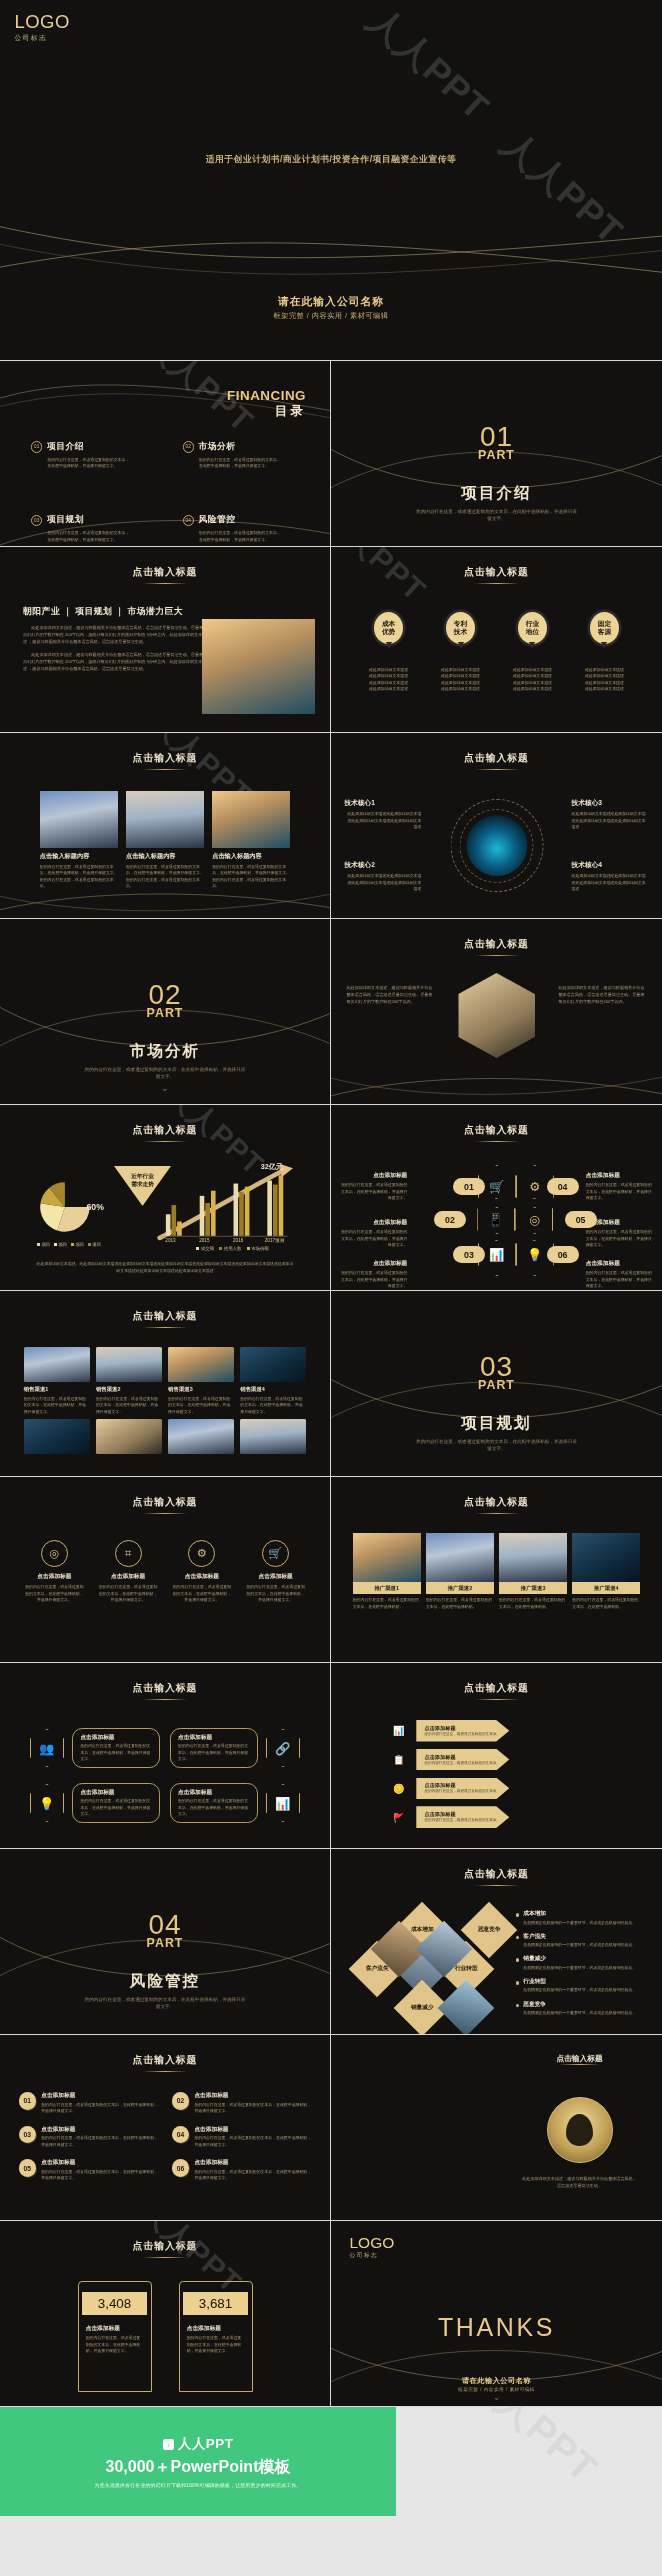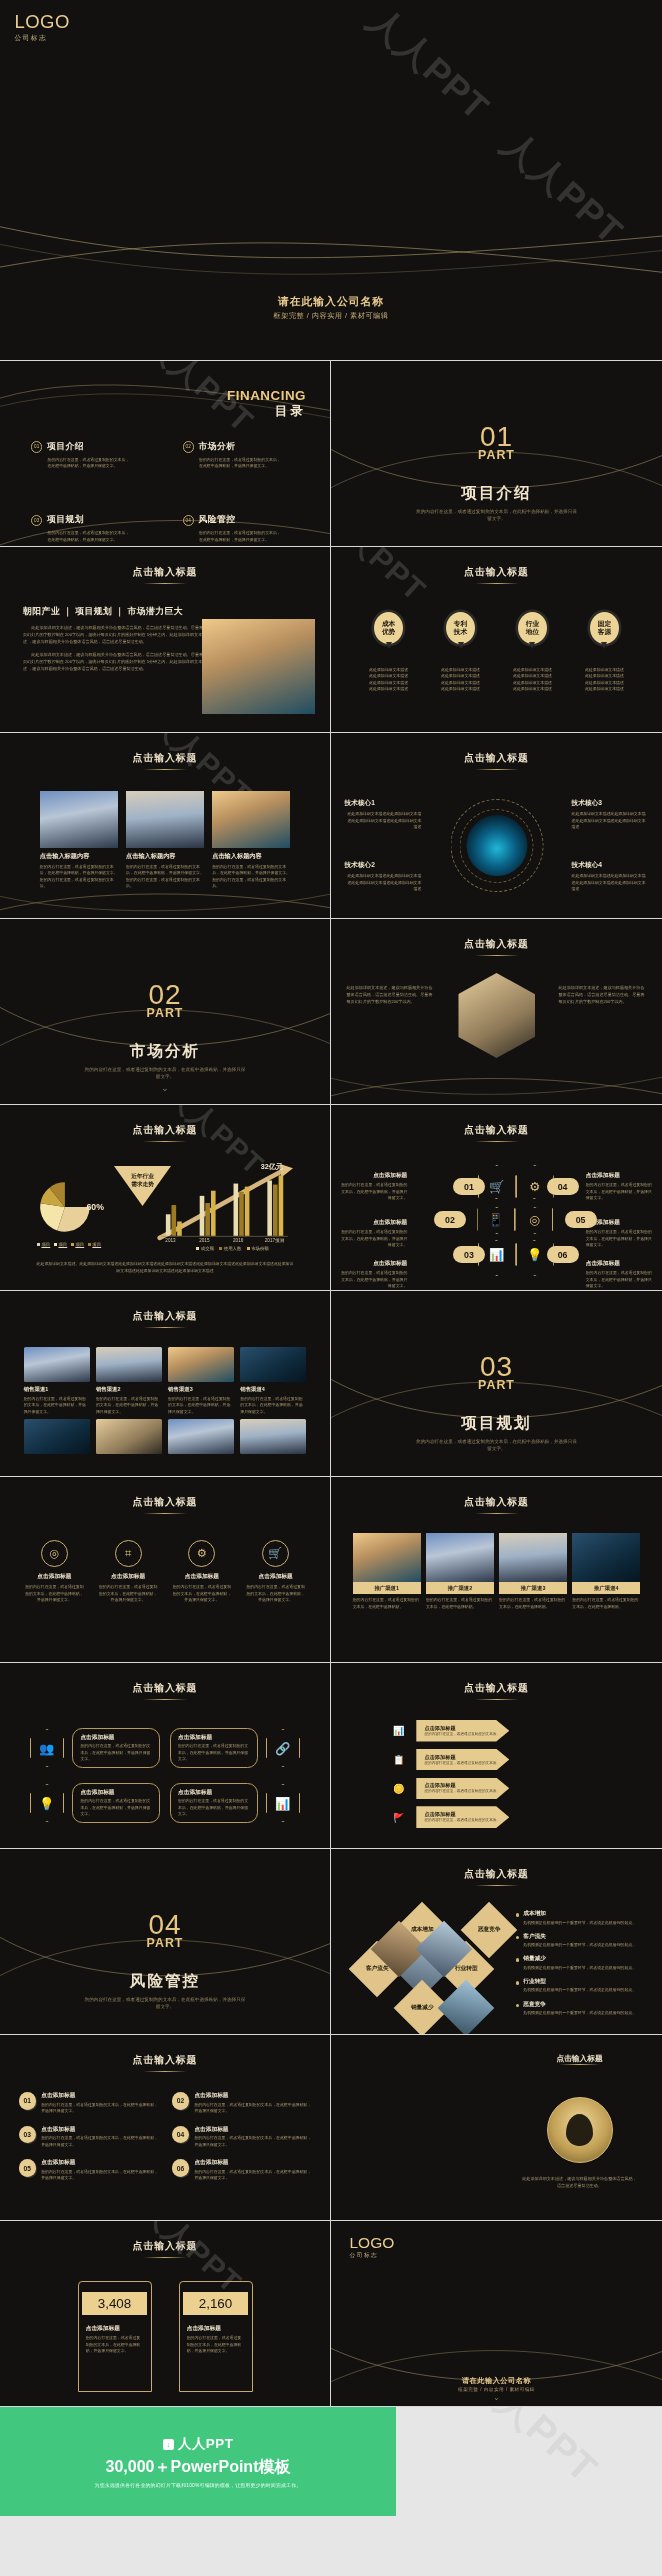--- a/index.html
+++ b/index.html
@@ -188,20 +188,21 @@
       </svg>
     </div>
     <div class="wm">
       <span style="left:355px;top:46px;">人人PPT</span>
       <span style="left:489px;top:170px;">人人PPT</span>
     </div>
     <div class="logo">
       <div class="lg">LOGO</div>
       <div class="sub">公司标志</div>
     </div>
+    <div class="desc">适用于创业计划书/商业计划书/投资合作/项目融资企业宣传等</div>
     <div class="company">请在此输入公司名称</div>
     <div class="company-sub">框架完整 / 内容实用 / 素材可编辑</div>
   </div>
 
   <div class="row">
 
     <div class="slide">
       <div class="waves" style="top:5.2px;height:62px;width:100%;">
         <svg viewBox="0 0 643 120" preserveAspectRatio="none" style="height:62px">
           <path d="M0,62 C180,10 420,48 643,86" fill="none" stroke="#a08c5f" stroke-width="1"></path>
@@ -418,21 +419,21 @@
     </div>
   </div>
 
   <div class="row">
     <div class="slide">
       <div class="s-title">点击输入标题</div>
       <div class="wm">
           <span style="left:155px;top:10.3px;font-size:29px;">人人PPT</span>
         </div>
 
-      <div style="position:absolute;left:33px;top:72px;text-decoration:underline;">
+      <div style="position:absolute;left:33px;top:72px;">
         <svg width="72" height="62" viewBox="0 0 140 120">
           <g transform="translate(62,58)">
             <path d="M0,0 L48,0 A48,48 0 0,1 -14.8,45.7 Z" fill="#e7d09a"></path>
             <path d="M0,0 L-14.8,45.7 A48,48 0 0,1 -47.5,-7 Z" fill="#f4e6a8"></path>
             <path d="M0,0 L-47.5,-7 A48,48 0 0,1 -30,-37.4 Z" fill="#c9a53f"></path>
             <path d="M0,0 L-30,-37.4 A48,48 0 0,1 0,-48 Z" fill="#a8842e"></path>
           </g>
           <text x="104" y="64" fill="#f3e7c9" font-size="17" font-weight="700" font-family="Liberation Sans, sans-serif">60%</text>
         </svg>
         <div style="display:flex;gap:3.6px;justify-content:center;margin-top:1px;font-size:4.4px;color:#cdb98d;">
@@ -883,40 +884,41 @@
         <div class="statcard" style="height:111px;">
           <div class="frame"></div>
           <div class="num">3,408</div>
           <div class="body">
             <div class="mini-h">点击添加标题</div>
             <div class="tiny" style="margin-top:2.6px;">您的内容打在这里，或者通过复制您的文本后，在此框中选择粘贴，并选择只保留文字。</div>
           </div>
         </div>
         <div class="statcard" style="height:111px;">
           <div class="frame"></div>
-          <div class="num">2,160</div>
+          <div class="num">3,681</div>
           <div class="body">
             <div class="mini-h">点击添加标题</div>
             <div class="tiny" style="margin-top:2.6px;">您的内容打在这里，或者通过复制您的文本后，在此框中选择粘贴，并选择只保留文字。</div>
           </div>
         </div>
       </div>
     </div>
 
     <div class="slide">
       <div style="position:absolute;left:18.5px;top:14.4px;">
         <div style="font-size:15.5px;color:#e9cd92;line-height:1;">LOGO</div>
         <div style="font-size:5.7px;color:#c9b483;letter-spacing:1.5px;margin-top:1.5px;">公司标志</div>
       </div>
       <div class="waves" style="top:118px;height:52px;width:100%;">
         <svg viewBox="0 0 643 100" preserveAspectRatio="none" style="height:52px">
           <path d="M0,18 C180,100 440,98 643,24" fill="none" stroke="#b39a6b" stroke-width="1"></path>
           <path d="M0,82 C180,2 440,4 643,78" fill="none" stroke="#8f7c54" stroke-width="1"></path>
         </svg>
       </div>
+      <div class="thanks" style="position:absolute;left:0;right:0;top:92px;">THANKS</div>
       <div style="position:absolute;left:0;right:0;top:155px;text-align:center;font-size:7.2px;font-weight:700;color:#e7c98d;letter-spacing:0.5px;">请在此输入公司名称</div>
       <div style="position:absolute;left:0;right:0;top:166px;text-align:center;font-size:4.6px;color:#b59c6f;letter-spacing:0.5px;">框架完整 / 内容实用 / 素材可编辑</div>
       <div style="position:absolute;left:0;right:0;bottom:4.1px;text-align:center;font-size:7.7px;color:#8e7c55;">⌄</div>
     </div>
   </div>
 
   <div class="footer">
     <div class="green"></div>
     <div class="fl">
       <div class="brandrow">

